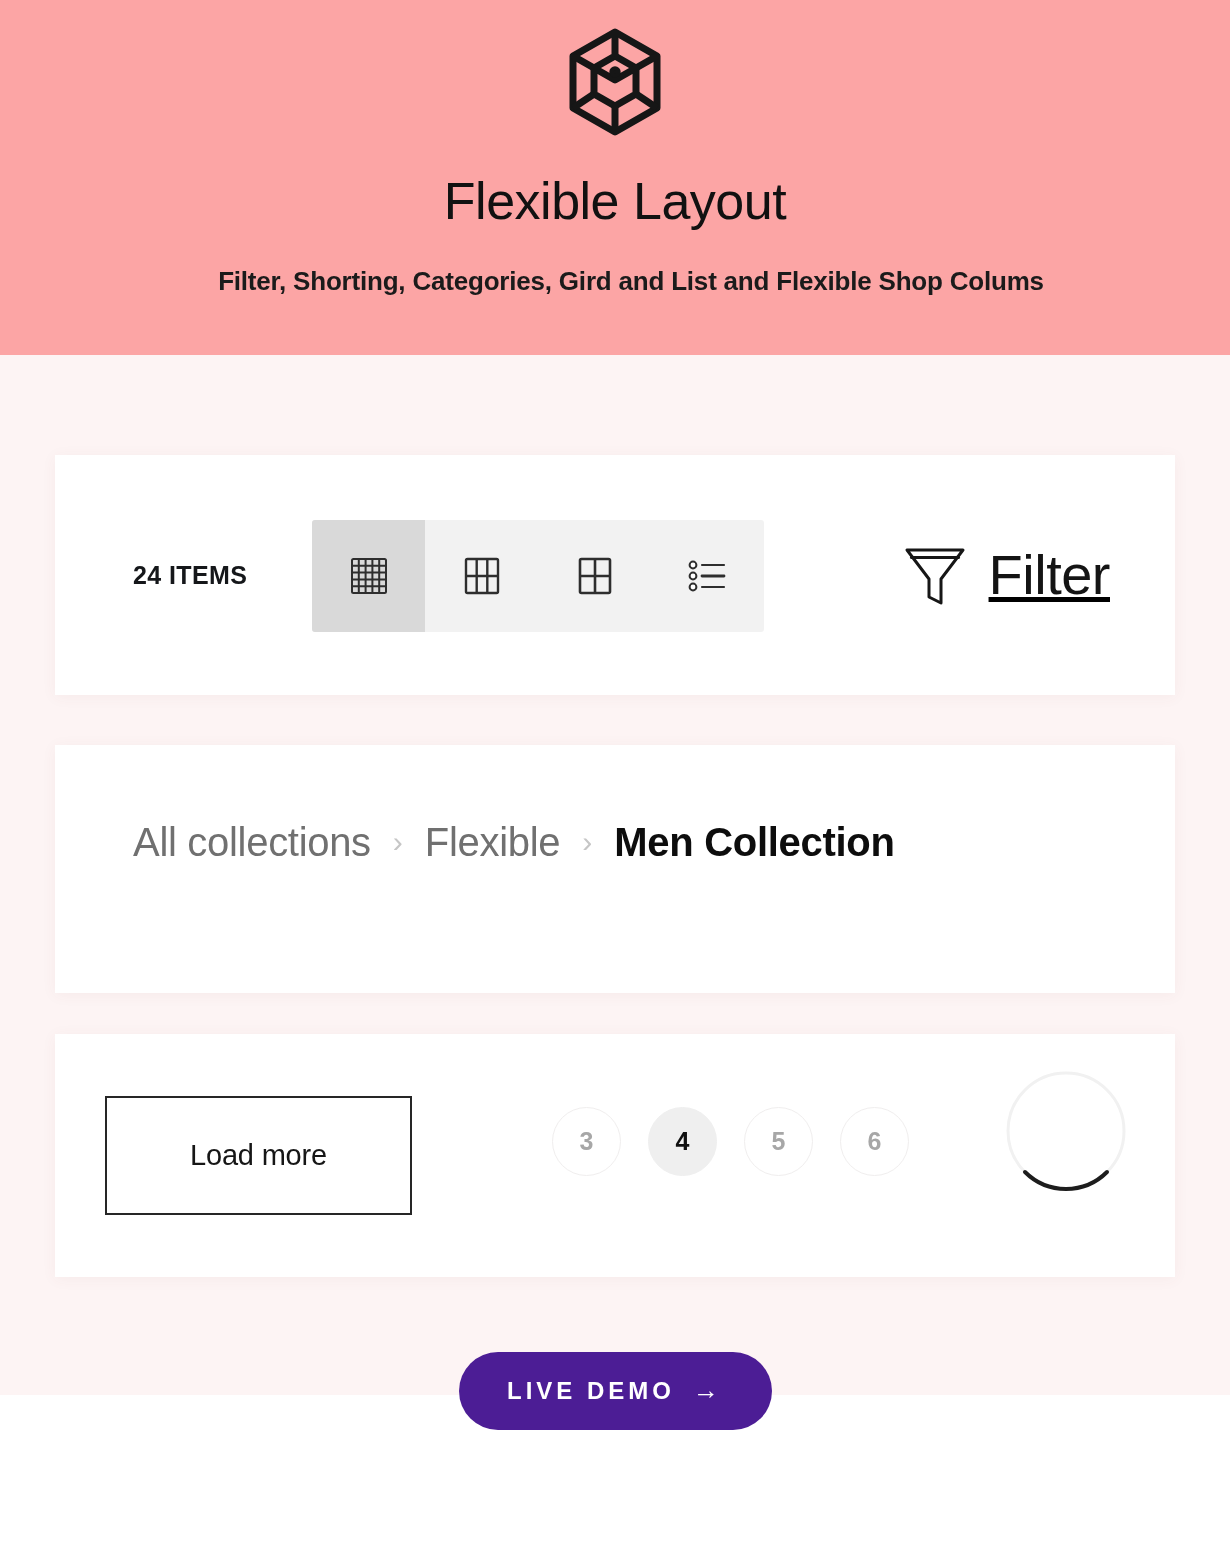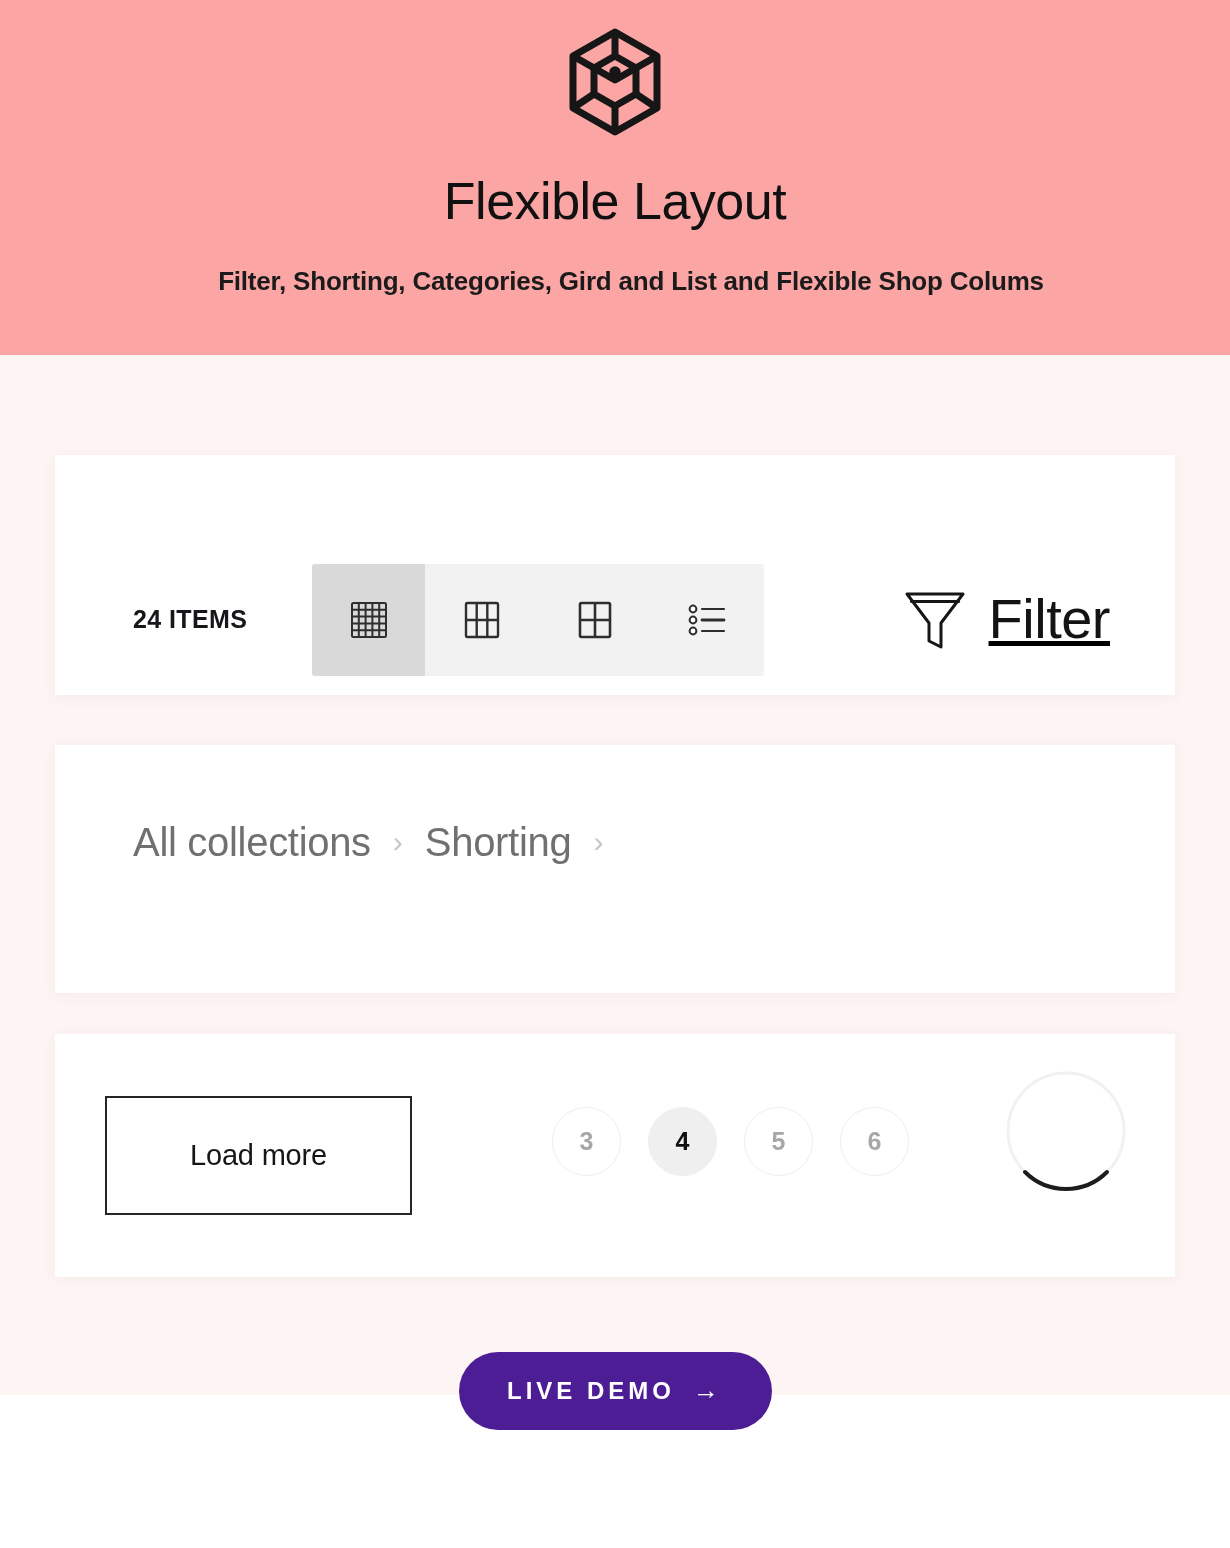--- a/index.html
+++ b/index.html
@@ -81,21 +81,20 @@
   #card-crumb     { top: 745px;  height: 248px; }
   #card-pagination{ top: 1034px; height: 243px; }
 
   
   .toolbar-row {
     position: absolute;
     top: 0; left: 0;
     width: 1120px; height: 240px;
     display: flex;
     align-items: center;
-    margin-top: 44px;
   }
 
   .items-count {
     position: absolute;
     left: 78px;
     font-size: 25px;
     font-weight: 600;
     letter-spacing: 0.4px;
     color: #15171a;
     white-space: nowrap;
@@ -351,22 +350,23 @@
         <span class="filter-label">Filter</span>
       </button>
 
     </div>
   </div>
 
   <div class="card" id="card-crumb">
     <nav class="crumb-row">
       <span class="crumb">All collections</span>
       <span class="crumb-sep">›</span>
-      <span class="crumb">Shorting</span>
+      <span class="crumb">Flexible</span>
       <span class="crumb-sep">›</span>
+      <span class="crumb current">Men Collection</span>
     </nav>
   </div>
 
   <div class="card" id="card-pagination">
     <div class="pager-row">
 
       <button class="load-more">Load more</button>
 
       <div class="pages">
         <span class="page-dot">3</span>

